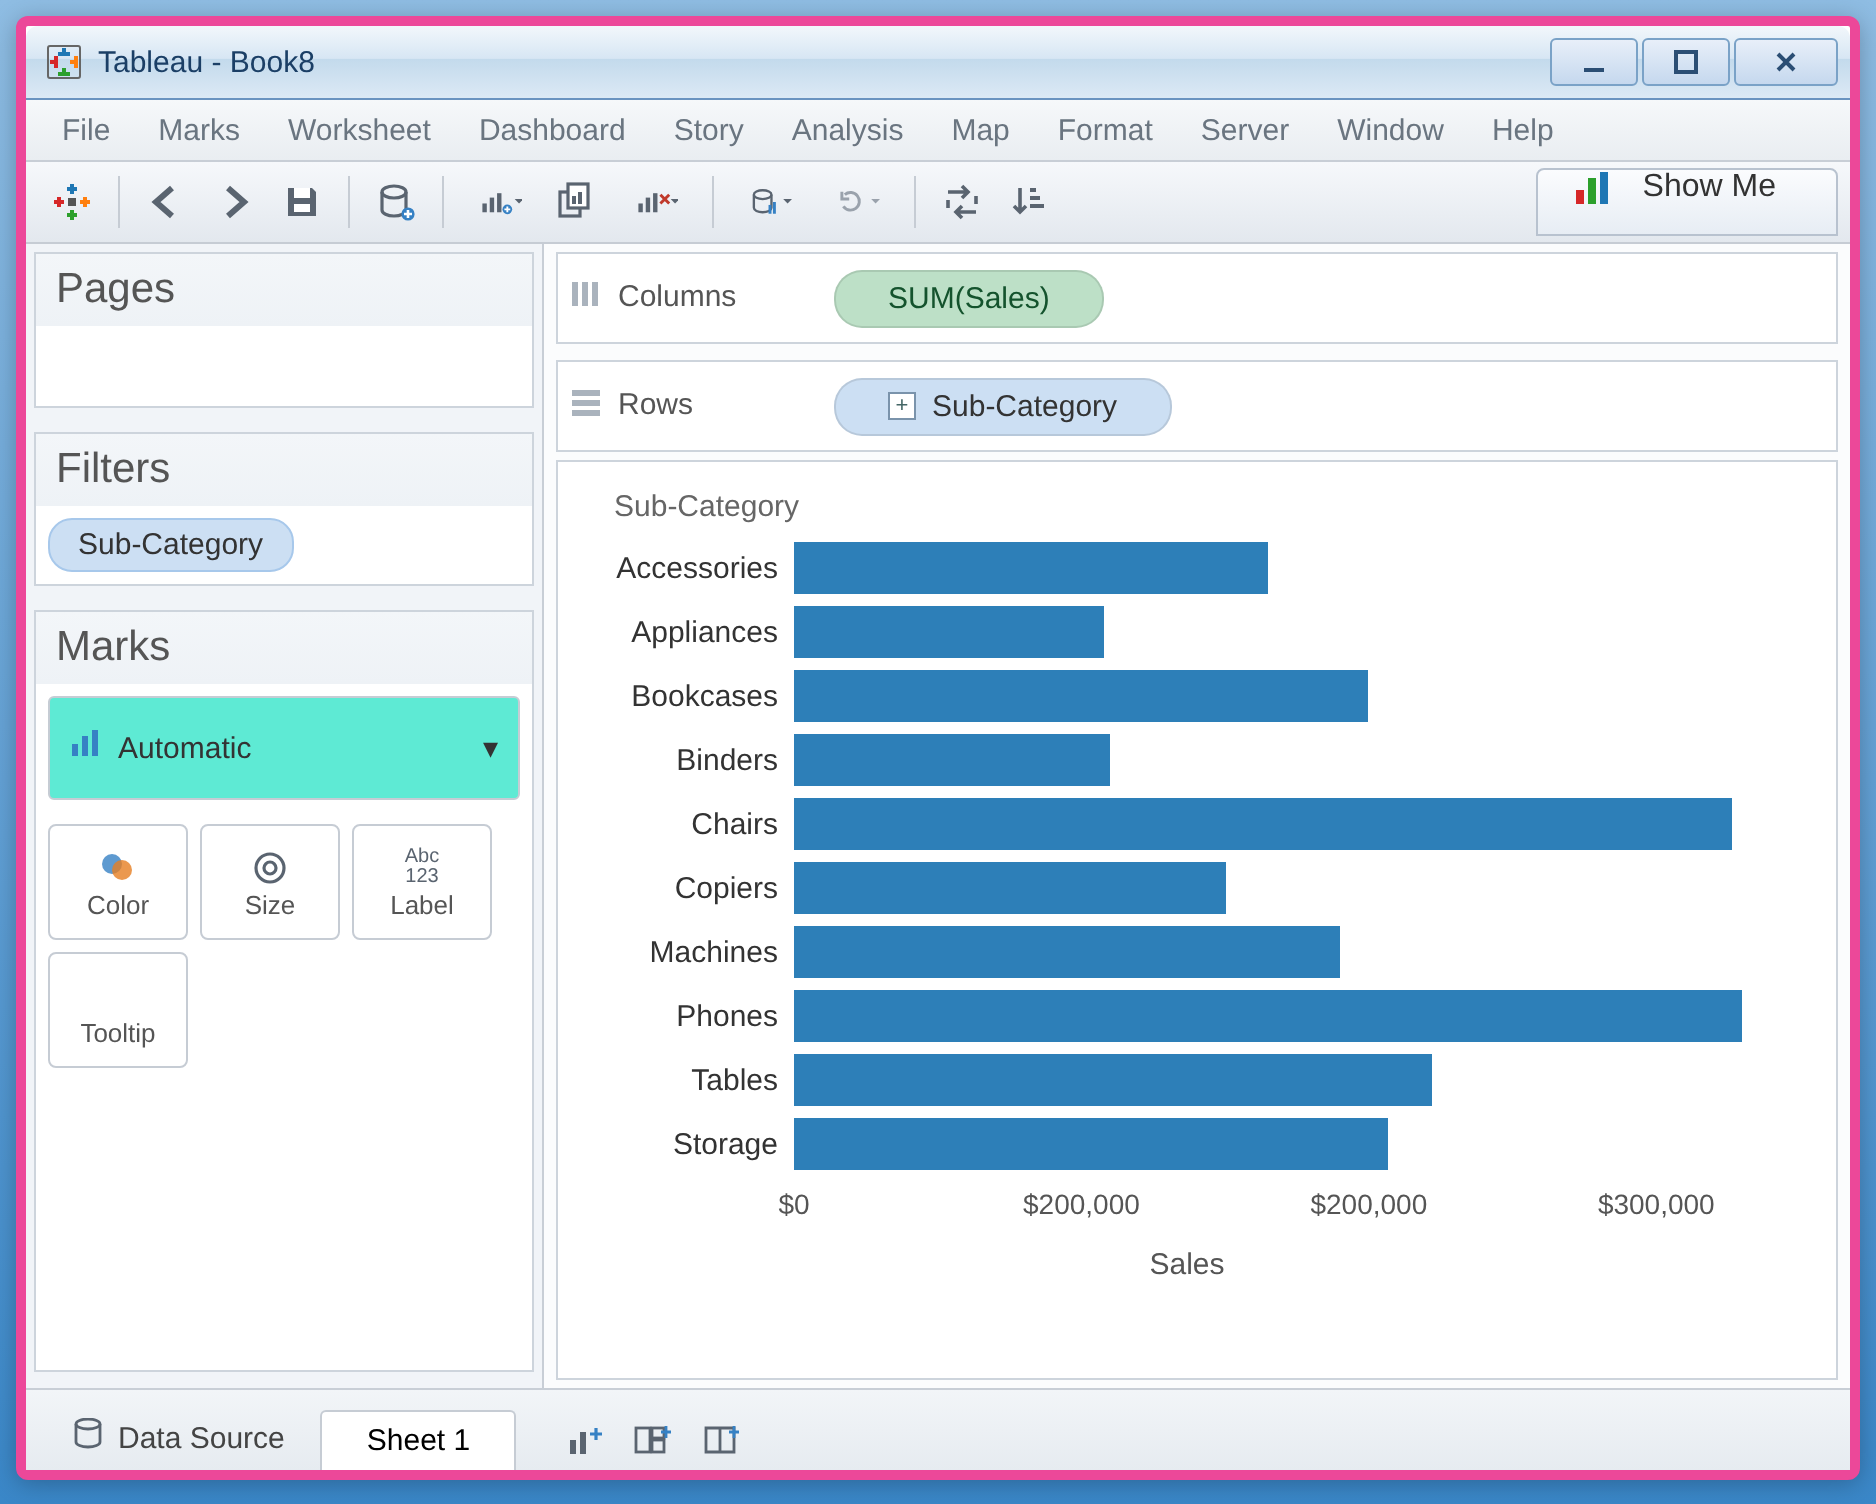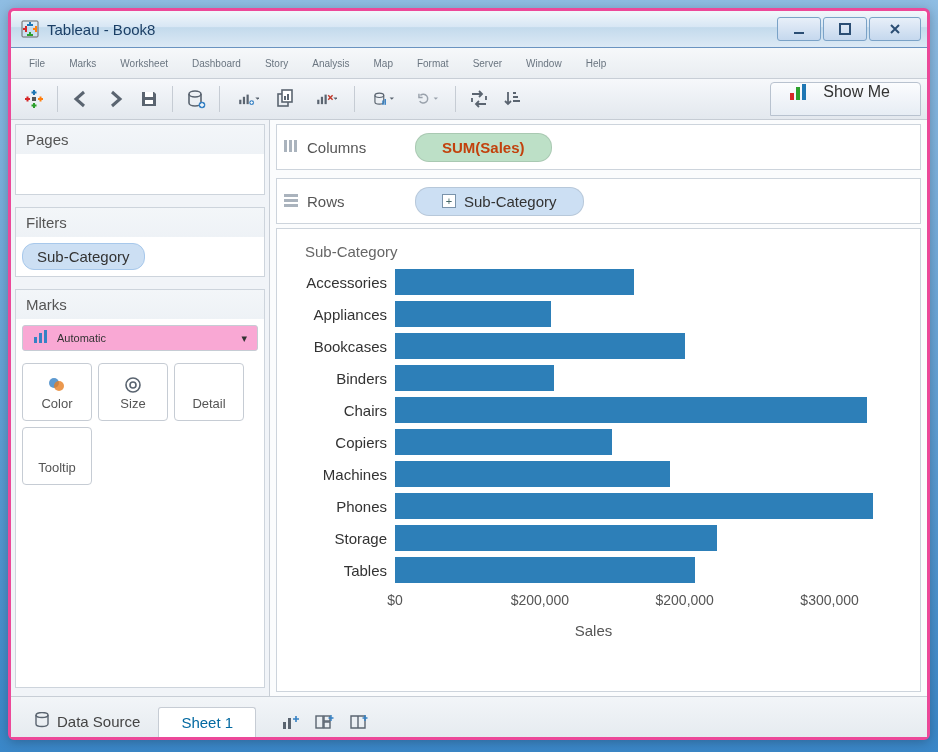--- a/index.html
+++ b/index.html
@@ -6,21 +6,21 @@
     margin: 0; padding: 0;
     font-family: "Segoe UI", Arial, sans-serif;
     background: linear-gradient(to bottom, #8fbde3 0%, #3a87c8 100%);
     width: 938px; height: 752px;
     overflow: hidden;
     color: #333;
   }
   .window {
     position: absolute; left: 8px; top: 8px; right: 8px; bottom: 12px;
     background: #fff;
-    border: 3px solid #ec4899;
+    border: 5px solid #ec4899;
     border-radius: 6px;
     box-shadow: 0 2px 12px rgba(0,0,0,0.25);
     display: flex; flex-direction: column;
   }
   
   .titlebar {
     height: 36px;
     background: linear-gradient(to bottom, #f2f7fb 0%, #d7e6f4 45%, #c3daec 46%, #dce9f5 100%);
     border-top-left-radius: 6px; border-top-right-radius: 6px;
     display: flex; align-items: center; padding: 0 6px;
@@ -41,21 +41,21 @@
   }
   .win-btn.close { width:50px; }
   
   .menubar {
     height: 30px; padding: 0 6px;
     background: linear-gradient(to bottom,#f6f8fa,#e9edf1);
     border-bottom: 1px solid #c8ced6;
     display:flex; align-items:center; gap:0;
   }
   .menubar .menu-item {
-    padding: 4px 12px; color:#6a7580; font-size:10px;
+    padding: 4px 12px; color:#6a7580; font-size:15px;
   }
   
   .toolbar {
     height: 40px; padding: 0 6px;
     background: linear-gradient(to bottom,#f6f8fb,#e3e8ee);
     border-bottom: 1px solid #c6ccd4;
     display:flex; align-items:center;
   }
   .toolbar .tb-btn {
     min-width:30px; height:30px; margin: 0 2px;
@@ -77,33 +77,33 @@
     background:#fbfcfd;
   }
   .sidebar {
     width: 258px; border-right:1px solid #c8ced6;
     display:flex; flex-direction:column; background:#f1f4f8;
   }
   .card {
     margin:4px 4px 8px 4px; border:1px solid #cdd4dc; background:#fff;
   }
   .card .card-title {
-    padding:6px 10px; font-size:15px; color:#555;
+    padding:6px 10px; font-size:21px; color:#555;
     border-bottom: none;
     background:linear-gradient(to bottom,#f3f6f9,#eef2f6);
   }
   .card .card-body { padding:6px; }
   .pill-blue {
     background:#ccdff3; border:1px solid #a7c8eb; border-radius:12px;
     padding:4px 14px; font-size:15px; color:#333; display:inline-block;
   }
   .marks-select {
     display:flex;align-items:center;justify-content:space-between;
-    background:#f9a8d4;border:1px solid #c6ccd4;border-radius:3px;
-    padding:4px 10px;margin:6px;font-size:11px;
+    background:#5eead4;border:1px solid #c6ccd4;border-radius:3px;
+    padding:16px 10px;margin:6px;font-size:15px;
   }
   .marks-grid {
     display:flex; flex-wrap:wrap; gap:6px; padding:6px;
   }
   .mark-btn {
     width:68px;height:56px;border:1px solid #c6ccd4;border-radius:4px;
     background:#fff;display:flex;flex-direction:column;
     align-items:center;justify-content:center;font-size:13px;color:#555;
   }
   .mark-btn .icon {height:22px;display:flex;align-items:center;justify-content:center;}
@@ -116,21 +116,21 @@
   }
   .shelf-label {
     width:132px; display:flex; gap:8px;
     color:#555; font-size:15px;
   }
   .shelf-pill {
     border-radius:14px; padding:5px 26px; font-size:15px;
     border:1px solid rgba(0,0,0,0.1);
     display:flex;align-items:center;gap:8px;
   }
-  .pill-green { background:#bde0c7; color:#c2410c;font-weight:bold; }
+  .pill-green { background:#bde0c7; color:#14532d; }
   .pill-blue2 { background:#ccdff3; color:#333; }
 
   .chart-area {
     flex:1; background:#fff; border:1px solid #cdd4dc;
     margin:0 6px 4px 6px; padding:14px 18px 4px 8px; position:relative;
   }
   .chart-title { font-size:15px; color:#666; margin-left:20px; margin-bottom:6px; }
   .bar-chart { display:flex; }
   .cat-labels { width:110px; }
   .plot { flex:1; position:relative; }
@@ -147,21 +147,21 @@
     height:40px; border-top:1px solid #c8ced6;
     background:linear-gradient(to bottom,#f2f5f8,#e6ebf0);
     display:flex;align-items:flex-end; padding:0 6px;
   }
   .tabbar .ds-btn {
     display:flex;align-items:center;gap:8px;
     padding:6px 18px; font-size:15px; color:#444;
   }
   .tabbar .sheet-tab {
     background:#fff;border:1px solid #c6ccd4;border-bottom:none;
-    padding:6px 22px;font-size:15px;color:#0369a1;border-radius:3px 3px 0 0;
+    padding:6px 22px;font-size:15px;color:#000000;border-radius:3px 3px 0 0;
   }
   .tabbar .tab-icon {
     width:34px;height:30px;display:flex;align-items:center;justify-content:center;color:#5a6470;
   }
 </style>
 </head>
 <body>
 
 <div class="window">
 
@@ -368,22 +368,22 @@
           <div class="mark-btn">
             <div class="icon">
                 <svg width="20" height="18" viewBox="0 0 20 18">
                   <circle cx="10" cy="9" r="7" fill="none" stroke="#5a6470" stroke-width="1.6"></circle>
                   <circle cx="10" cy="9" r="3" fill="none" stroke="#5a6470" stroke-width="1.6"></circle>
                 </svg>
               </div>
             <span>Size</span>
           </div>
           <div class="mark-btn">
-            <div class="icon"></div>
-            <span>Detail</span>
+            <div class="icon" style="font-size:10px;line-height:10px;color:#5a6470;text-align:center">Abc<br>123</div>
+            <span>Label</span>
           </div>
           <div class="mark-btn">
             <div class="icon"></div>
             <span>Tooltip</span>
           </div>
         </div>
       </div>
     </div>
 
     <div class="content">
@@ -435,24 +435,24 @@
               <div class="bar-row">
                 <div class="cat-text">Copiers</div>
               </div>
               <div class="bar-row">
                 <div class="cat-text">Machines</div>
               </div>
               <div class="bar-row">
                 <div class="cat-text">Phones</div>
               </div>
               <div class="bar-row">
+                <div class="cat-text">Tables</div>
+              </div>
+              <div class="bar-row">
                 <div class="cat-text">Storage</div>
-              </div>
-              <div class="bar-row">
-                <div class="cat-text">Tables</div>
               </div>
             </div>
             <div class="plot">
               <div class="bar-row">
                 <div class="bar-outer">
                   <div class="bar-fill" style="width: 47.1429%;"></div>
                 </div>
               </div>
               <div class="bar-row">
                 <div class="bar-outer">

